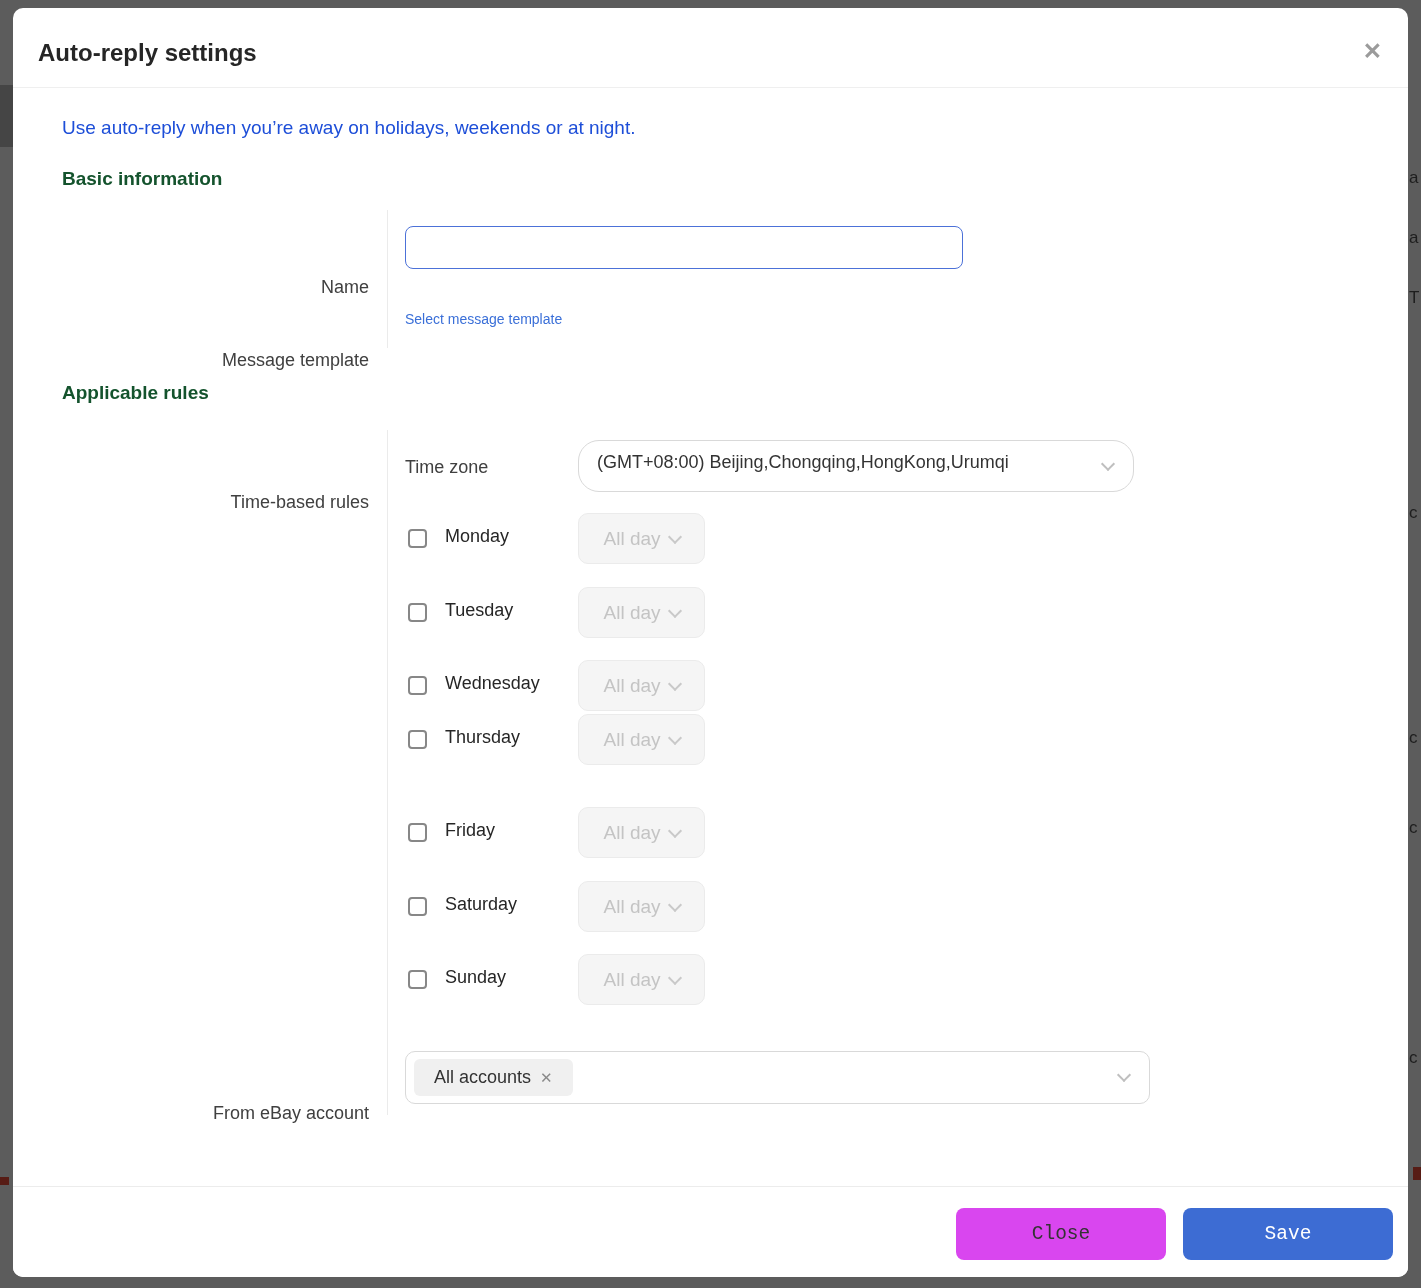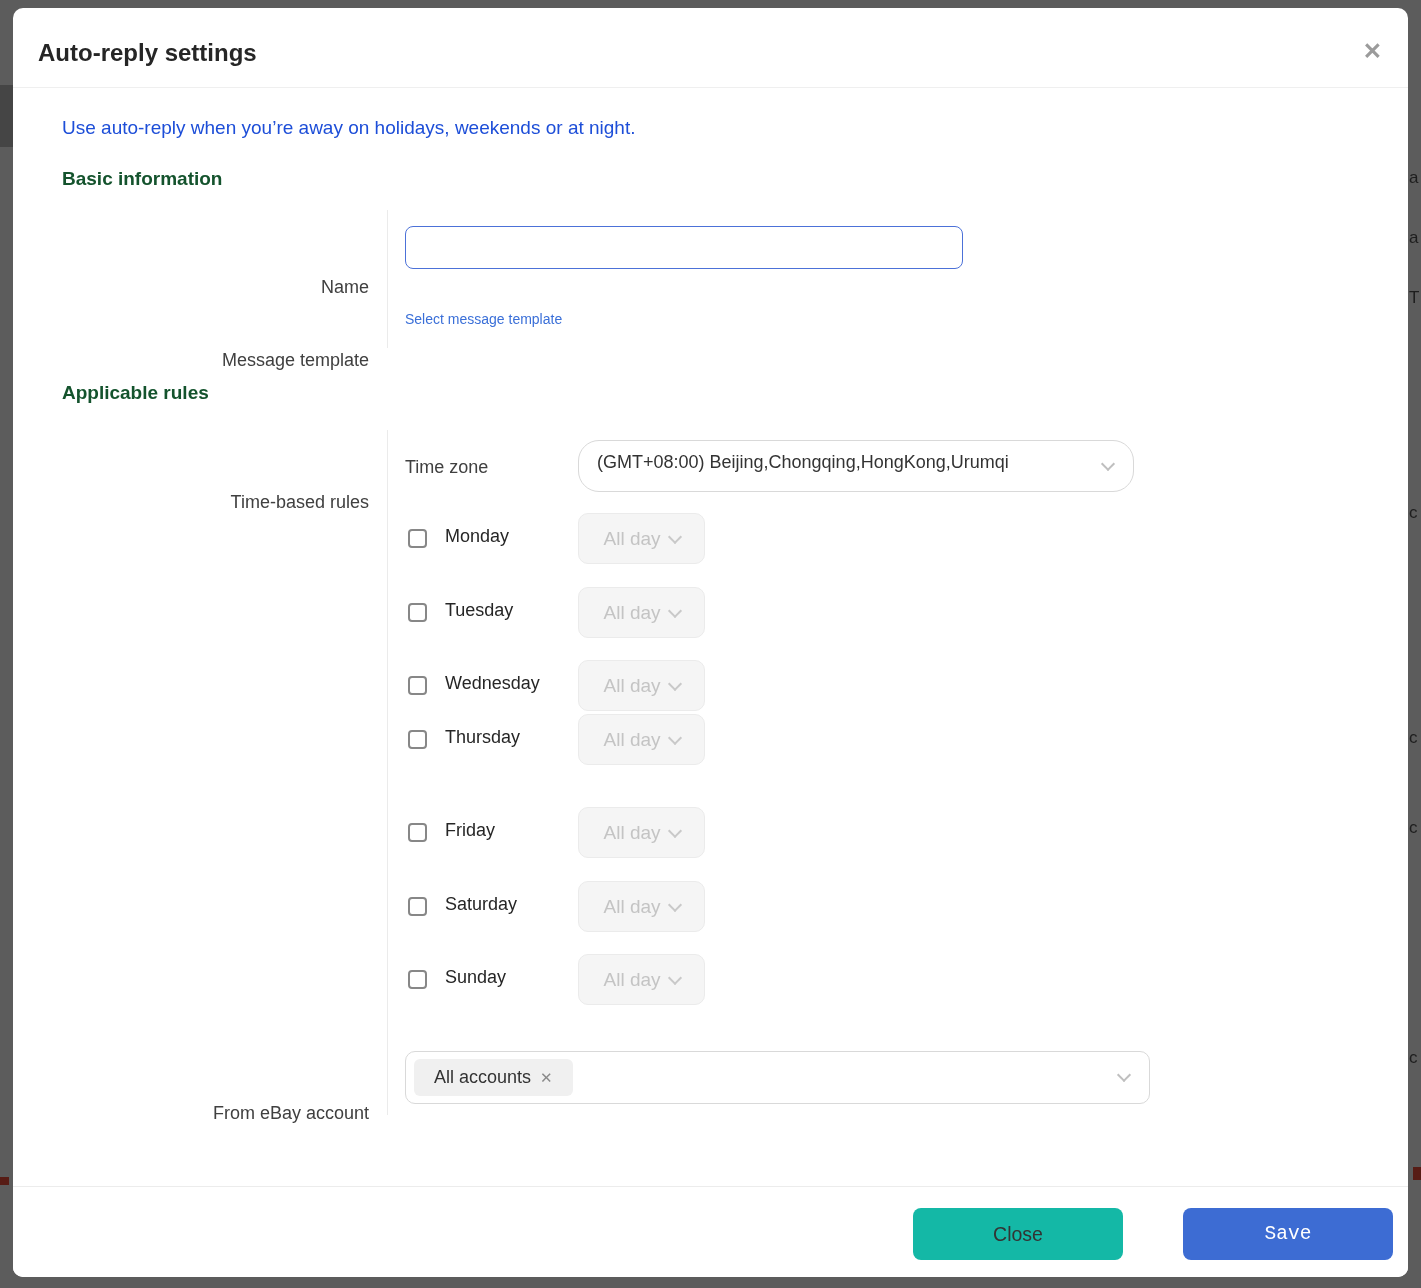--- a/index.html
+++ b/index.html
@@ -68,21 +68,21 @@
                     display:flex; align-items:center; padding:0 40px 0 8px; cursor:pointer; }
   .account-tag { display:flex; align-items:center; gap:9px; background:#f0f0f0; border-radius:6px;
                  height:37px; padding:0 20px; font-size:18px; color:#333; }
   .tag-x { color:#8a8a8a; font-size:15px; cursor:pointer; }
 
   
   .modal-footer { position:absolute; left:0; right:0; top:1178px; bottom:0; border-top:1px solid #ececec;
                   border-radius:0 0 10px 10px; background:#fff; }
   .btn { position:absolute; top:21px; width:210px; height:52px; border:none; border-radius:8px;
          font-size:19.5px; cursor:pointer; font-family:"Liberation Sans", sans-serif; }
-  .btn-close { left:900px; background:#14b8a6; color:#333; }
+  .btn-close { left:943px; background:#d946ef; color:#333;font-family:Liberation Mono, monospace; }
   .btn-save  { left:1170px; background:#3d6cd3; color:#ffffff;font-family:Liberation Mono, monospace; }
 </style>
 </head>
 <body>
 
 <div class="backdrop-band"></div>
 <div class="backdrop-red-l"></div>
 <div class="backdrop-red-r"></div>
 <div id="edge-fragments">
     <span class="edge-fragment" style="top: 168px;">a</span>

